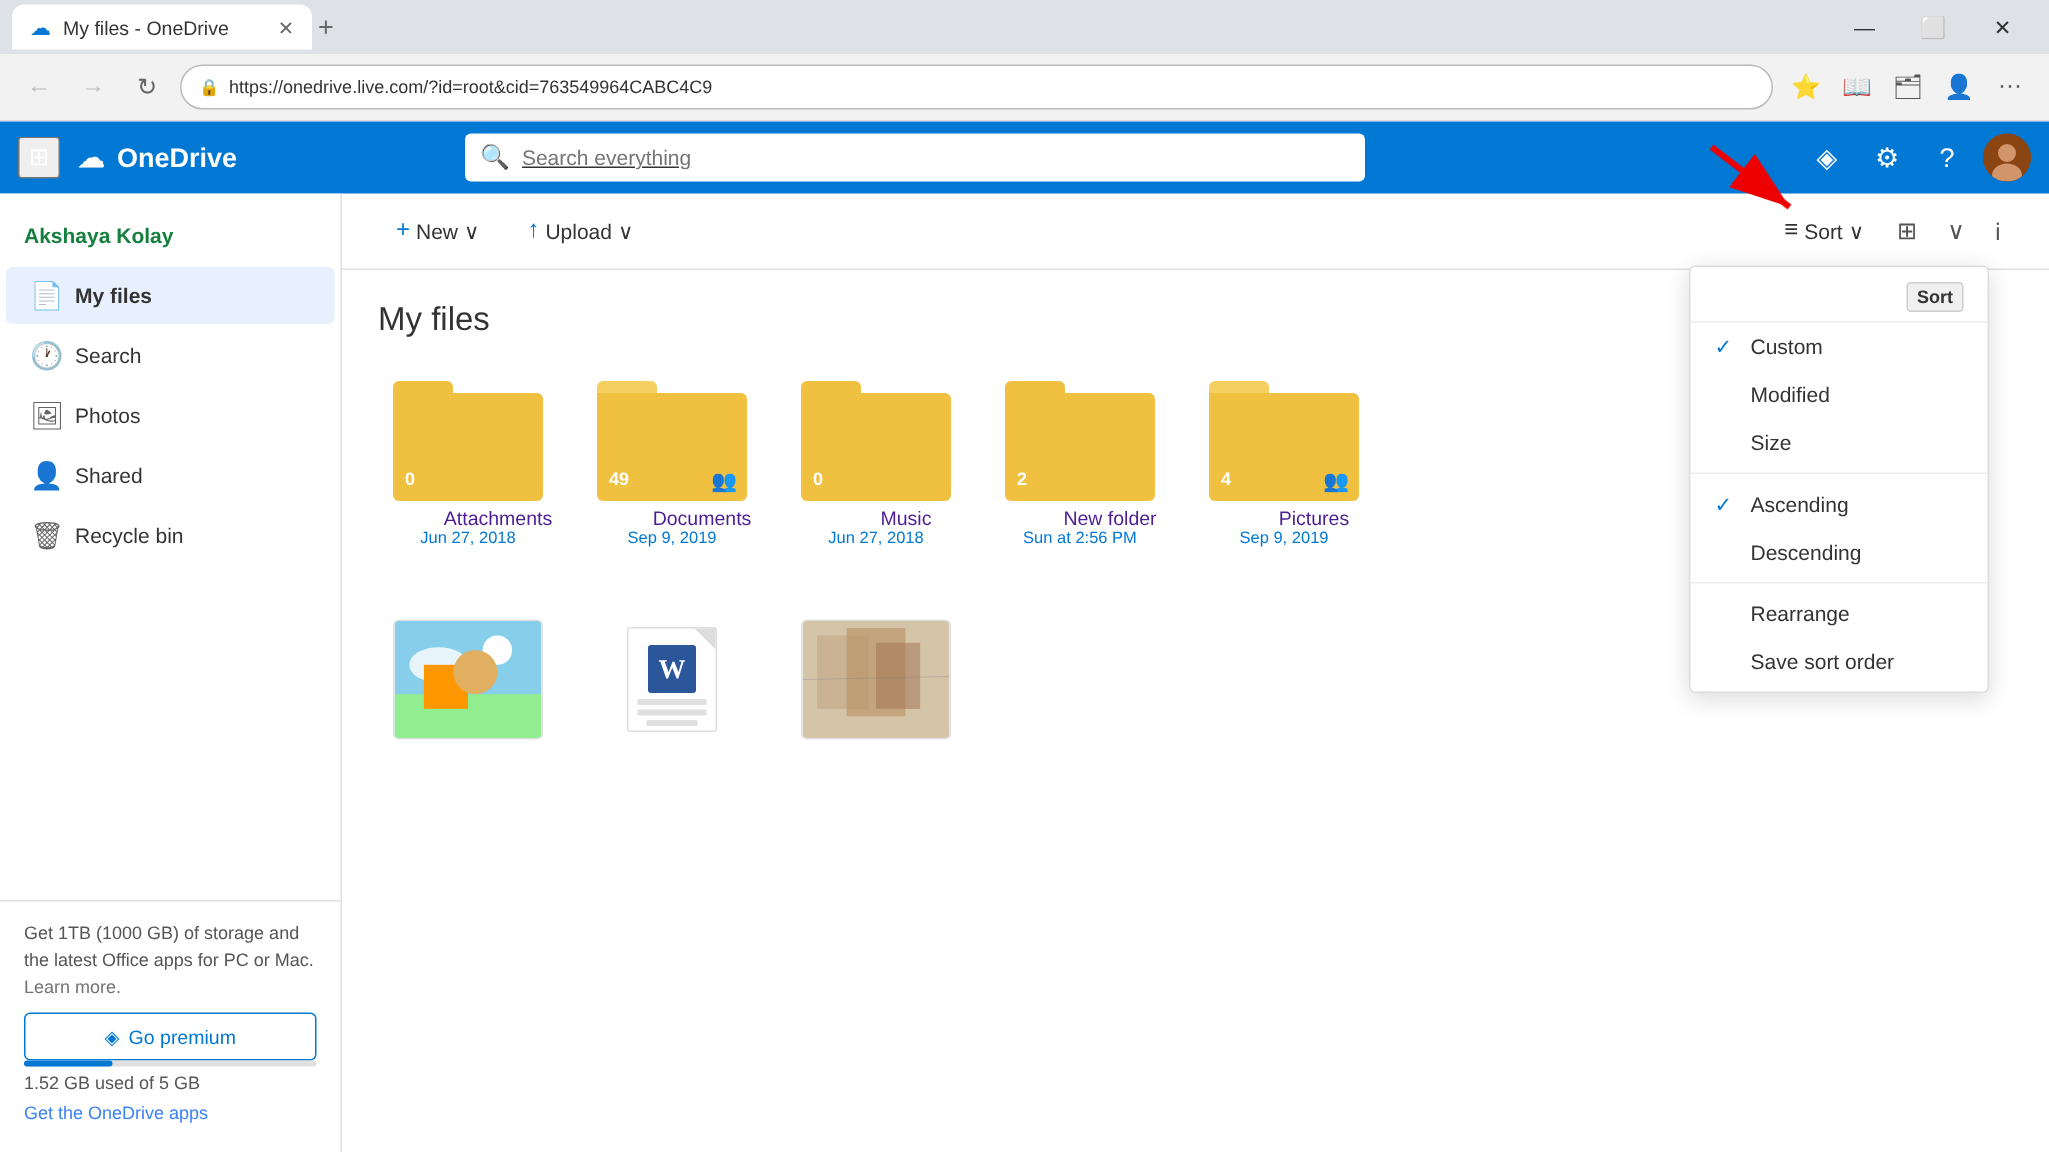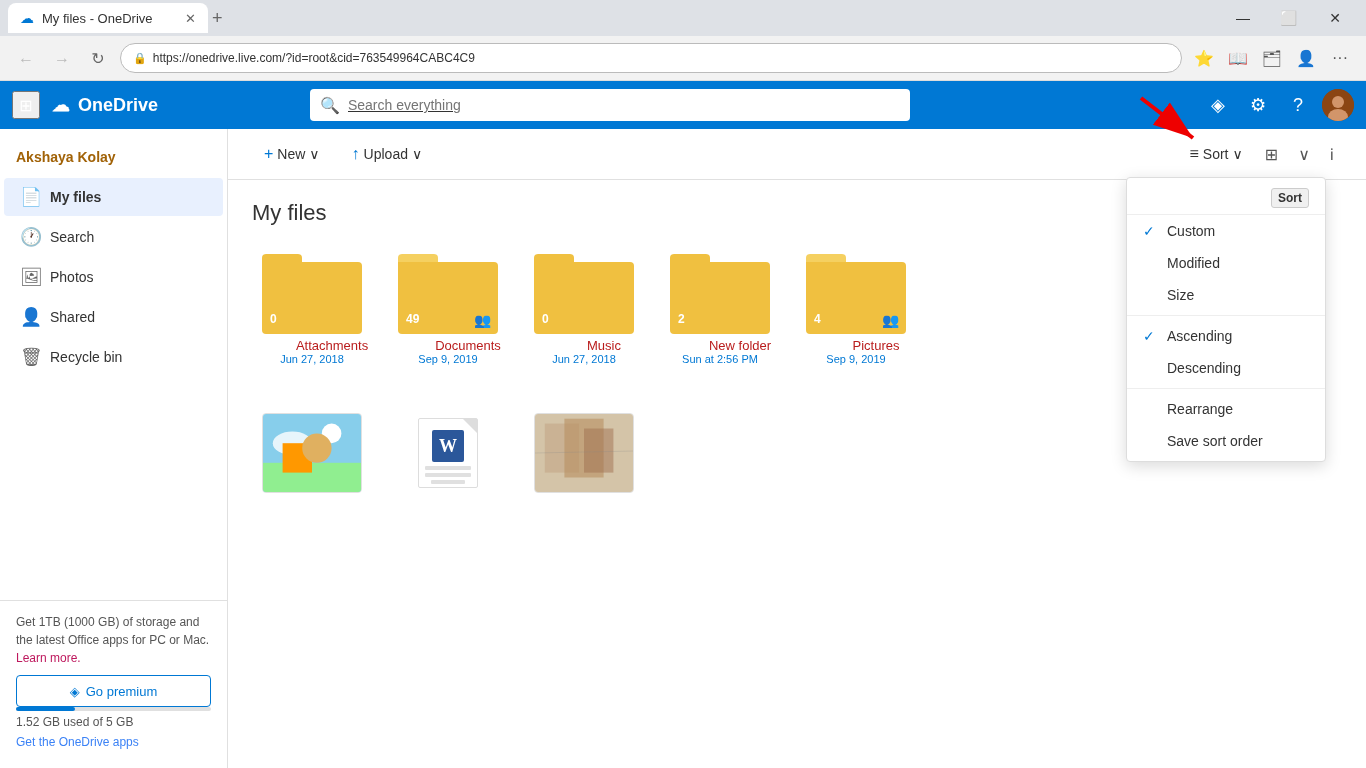--- a/index.html
+++ b/index.html
@@ -32,28 +32,28 @@
     .search-bar input { border: none; outline: none; font-size: 14px; flex: 1; color: #333; text-decoration: underline; }
     .header-right { display: flex; align-items: center; gap: 8px; margin-left: auto; }
     .header-icon-btn { background: none; border: none; color: #fff; font-size: 18px; cursor: pointer; width: 32px; height: 32px; display: flex; align-items: center; justify-content: center; border-radius: 4px; }
     .avatar { width: 32px; height: 32px; border-radius: 50%; background: #8b4513; overflow: hidden; cursor: pointer; }
 
     
     .main-layout { display: flex; flex: 1; overflow: hidden; }
 
     
     .sidebar { width: 228px; background: #fff; border-right: 1px solid #e0e0e0; display: flex; flex-direction: column; padding: 8px 0; overflow-y: auto; }
-    .sidebar-user { padding: 12px 16px; font-size: 14px; font-weight: 600; color: #a16207; }
+    .sidebar-user { padding: 12px 16px; font-size: 14px; font-weight: 600; color: #15803d; }
     .sidebar-item { display: flex; align-items: center; gap: 10px; padding: 8px 16px; cursor: pointer; font-size: 14px; color: #333; border-radius: 4px; margin: 1px 4px; }
     .sidebar-item.active { background: #e8f0fe; font-weight: 600; }
     .sidebar-item .item-icon { font-size: 18px; color: #666; width: 20px; text-align: center; }
     .sidebar-item.active .item-icon { color: #0078d4; }
     .sidebar-footer { margin-top: auto; padding: 12px 16px; border-top: 1px solid #e0e0e0; }
     .sidebar-promo { font-size: 12px; color: #555; line-height: 1.5; margin-bottom: 8px; }
-    .sidebar-promo a { color: #be185d; text-decoration: none; }
+    .sidebar-promo a { color: #737373; text-decoration: none; }
     .go-premium-btn { width: 100%; height: 32px; border: 1.5px solid #0078d4; background: #fff; color: #0078d4; border-radius: 4px; font-size: 13px; cursor: pointer; display: flex; align-items: center; justify-content: center; gap: 6px; }
     .storage-bar-container { margin-top: 0; }
     .storage-bar-bg { height: 4px; background: #e0e0e0; border-radius: 2px; margin-bottom: 4px; }
     .storage-bar-fill { height: 4px; background: #0078d4; border-radius: 2px; width: 30%; }
     .storage-text { font-size: 12px; color: #555; }
     .get-apps { font-size: 12px; color: #3b82f6; cursor: pointer; margin-top: 6px; text-decoration: none; display: block; }
 
     
     .content-area { flex: 1; display: flex; flex-direction: column; overflow: hidden; position: relative; }
     .toolbar { display: flex; align-items: center; padding: 8px 24px; border-bottom: 1px solid #e0e0e0; gap: 8px; }
@@ -69,21 +69,21 @@
 
     
     .files-grid { display: flex; flex-wrap: wrap; gap: 16px; }
     .file-item { display: flex; flex-direction: column; align-items: center; width: 120px; cursor: pointer; padding: 8px; border-radius: 4px; }
     .folder-icon-wrap { position: relative; width: 100px; height: 80px; }
     .folder-body { width: 100px; height: 72px; background: #f0c040; border-radius: 0 4px 4px 4px; position: absolute; bottom: 0; }
     .folder-tab { width: 40px; height: 12px; background: #f0c040; border-radius: 4px 4px 0 0; position: absolute; top: 0; left: 0; }
     .folder-tab.lighter { background: #f5d060; }
     .folder-count { position: absolute; bottom: 8px; left: 8px; font-size: 12px; color: #fff; font-weight: 600; }
     .folder-shared-icon { position: absolute; bottom: 6px; right: 6px; font-size: 14px; color: #fff; }
-    .file-name { font-size: 13px; color: #b91c1c; text-align: center; margin-top: 4px; margin-left: 40px; }
+    .file-name { font-size: 13px; color: #4c1d95; text-align: center; margin-top: 4px; margin-left: 40px; }
     .file-date { font-size: 11px; color: #0078d4; text-align: center; }
 
     
     .file-thumb { width: 100px; height: 80px; border-radius: 4px; overflow: hidden; border: 1px solid #e0e0e0; display: flex; align-items: center; justify-content: center; background: #f9f9f9; }
     .word-icon-wrap { display: flex; align-items: center; justify-content: center; width: 100px; height: 80px; }
     .word-icon { width: 60px; height: 70px; background: #fff; border: 1px solid #ddd; border-radius: 2px; display: flex; flex-direction: column; align-items: center; justify-content: center; position: relative; }
     .word-icon .dog-ear { position: absolute; top: 0; right: 0; width: 0; height: 0; border-style: solid; border-width: 0 14px 14px 0; border-color: transparent #ddd transparent transparent; }
     .word-icon .w-badge { width: 32px; height: 32px; background: #2b579a; border-radius: 2px; display: flex; align-items: center; justify-content: center; color: #fff; font-size: 18px; font-weight: 700; font-family: serif; margin-top: 8px; }
 
     

